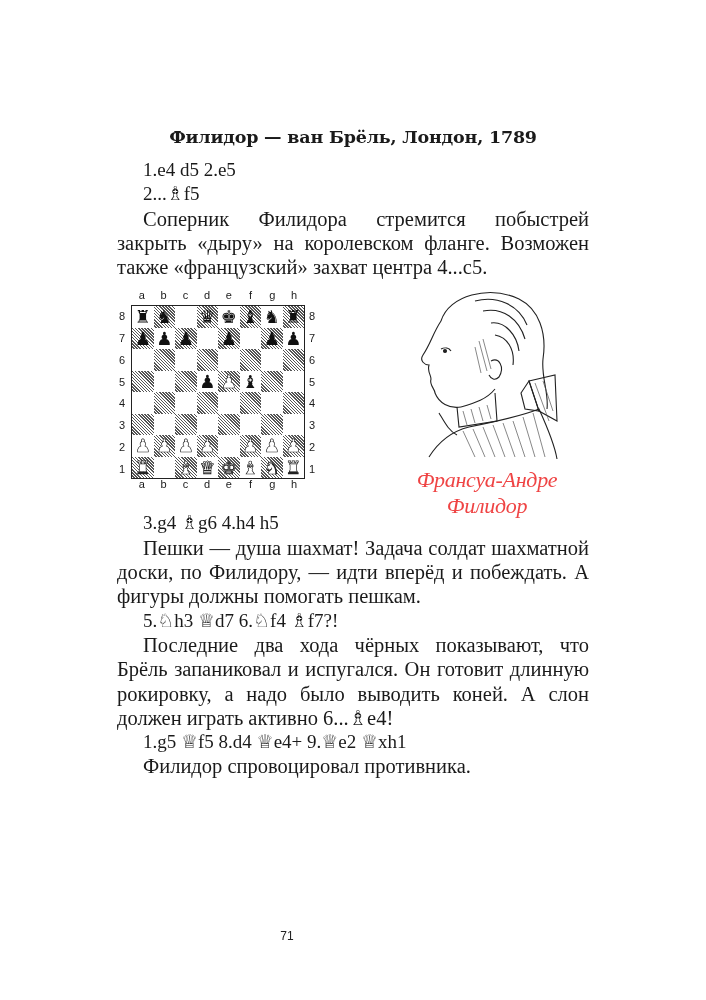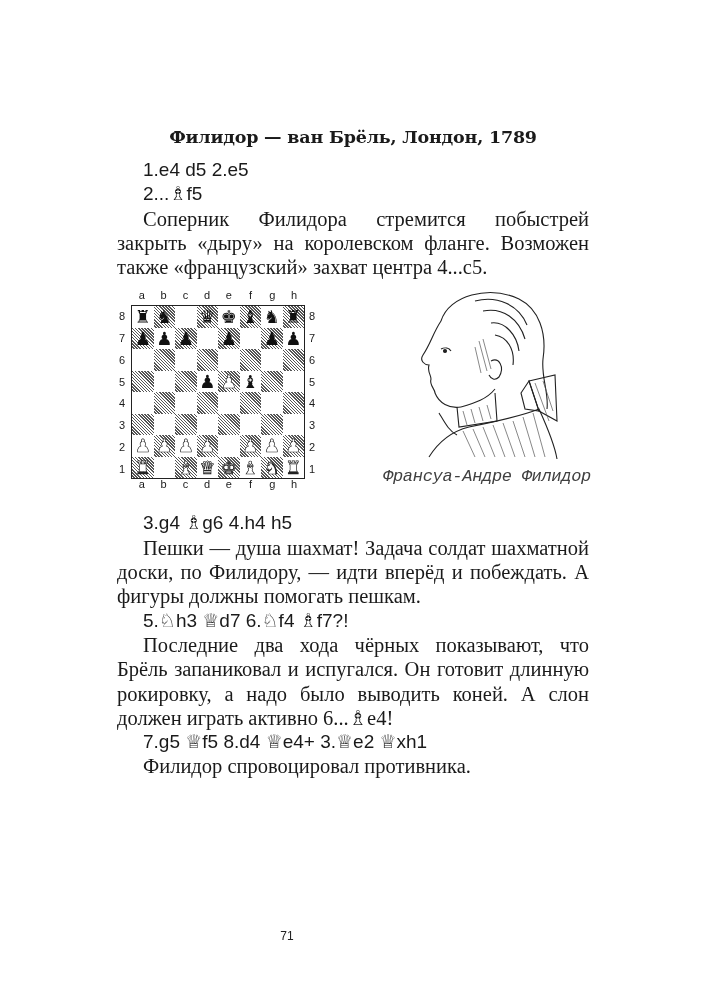--- a/index.html
+++ b/index.html
@@ -7,21 +7,21 @@
   .page { position: absolute; left: 117px; top: 124px; width: 472px; }
   .title {
     font-family: "DejaVu Serif", serif; font-weight: bold; font-size: 17.5px;
     text-align: center; line-height: 26px; height: 26px; margin-bottom: 8px; letter-spacing: -0.2px;
   }
   .para {
     font-family: "Liberation Serif", serif; font-size: 20.5px; line-height: 24.3px;
     text-align: justify; text-indent: 26px; margin: 0;
   }
   .moves {
-    font-family: Liberation Sans, sans-serif; font-size: 19px; line-height: 24.3px;
+    font-family: Liberation Serif, serif; font-size: 19px; line-height: 24.3px;
     padding-left: 26px; margin: 0; white-space: nowrap;
   }
   .figure-row { position: relative; height: 222px; margin-top: 10px; }
   .board-wrap { position: absolute; left: 0; top: 0; width: 210px; height: 200px; }
   .files { position: absolute; left: 14px; width: 174px; display: flex; font-family: "Liberation Sans", sans-serif; font-size: 11px; }
   .files span { flex: 1; text-align: center; }
   .files.top { top: 0; }
   .files.bottom { top: 189px; }
   .ranks { position: absolute; top: 16px; height: 174px; display: flex; flex-direction: column; font-family: "Liberation Sans", sans-serif; font-size: 11px; }
   .ranks span { flex: 1; display: flex; align-items: center; }
@@ -34,21 +34,21 @@
   }
   .sq { position: relative; display: flex; align-items: center; justify-content: center; font-size: 18px; line-height: 1; font-family: "DejaVu Sans", sans-serif; color: #111; }
   .sq.dark {
     background: repeating-linear-gradient(45deg, #ffffff 0px, #ffffff 1.2px, #555 1.2px, #555 2.2px);
   }
   .sq .pc { position: relative; z-index: 1; }
   .sq .pc.w { color: #fff; -webkit-text-stroke: 0.6px #222; text-shadow: 0 0 0 #222; }
   .portrait { position: absolute; left: 262px; top: -8px; width: 210px; height: 180px; }
   .caption {
     position: absolute; left: 262px; top: 178px; width: 216px; text-align: center;
-    font-family: Liberation Mono, monospace; font-style: italic; font-size: 17px; color: #404040; letter-spacing: -0.3px;
+    font-family: Liberation Serif, serif; font-style: italic; font-size: 22px; color: #ef4444; letter-spacing: -0.3px;
   }
   .page-number { position: absolute; left: 0; width: 574px; top: 929px; text-align: center; font-family: "Liberation Sans", sans-serif; font-size: 12px; color: #222; }
 </style>
 </head>
 <body>
 
 <div class="page">
   <div class="title">Филидор — ван Брёль, Лондон, 1789</div>
 
   <p class="moves">1.e4 d5  2.e5</p>
@@ -257,17 +257,17 @@
         <path d="M156 102 L170 140 M164 100 L174 130"></path>
       </g>
     </svg>
     <div class="caption">Франсуа-Андре Филидор</div>
   </div>
 
   <p class="moves">3.g4 ♗g6  4.h4 h5</p>
   <p class="para">Пешки — душа шахмат! Задача солдат шахматной доски, по Филидору, — идти вперёд и побеждать. А фигуры должны помогать пешкам.</p>
   <p class="moves">5.♘h3 ♕d7  6.♘f4 ♗f7?!</p>
   <p class="para">Последние два хода чёрных показывают, что Брёль запаниковал и испугался. Он готовит длинную рокировку, а надо было выводить коней. А слон должен играть активно 6...♗e4!</p>
-  <p class="moves">7.g5 ♕f5  8.d4 ♕e4+  3.♕e2 ♕xh1</p>
+  <p class="moves">1.g5 ♕f5  8.d4 ♕e4+  9.♕e2 ♕xh1</p>
   <p class="para">Филидор спровоцировал противника.</p>
 </div>
 
 <div class="page-number">71</div>
 
 </body></html>

